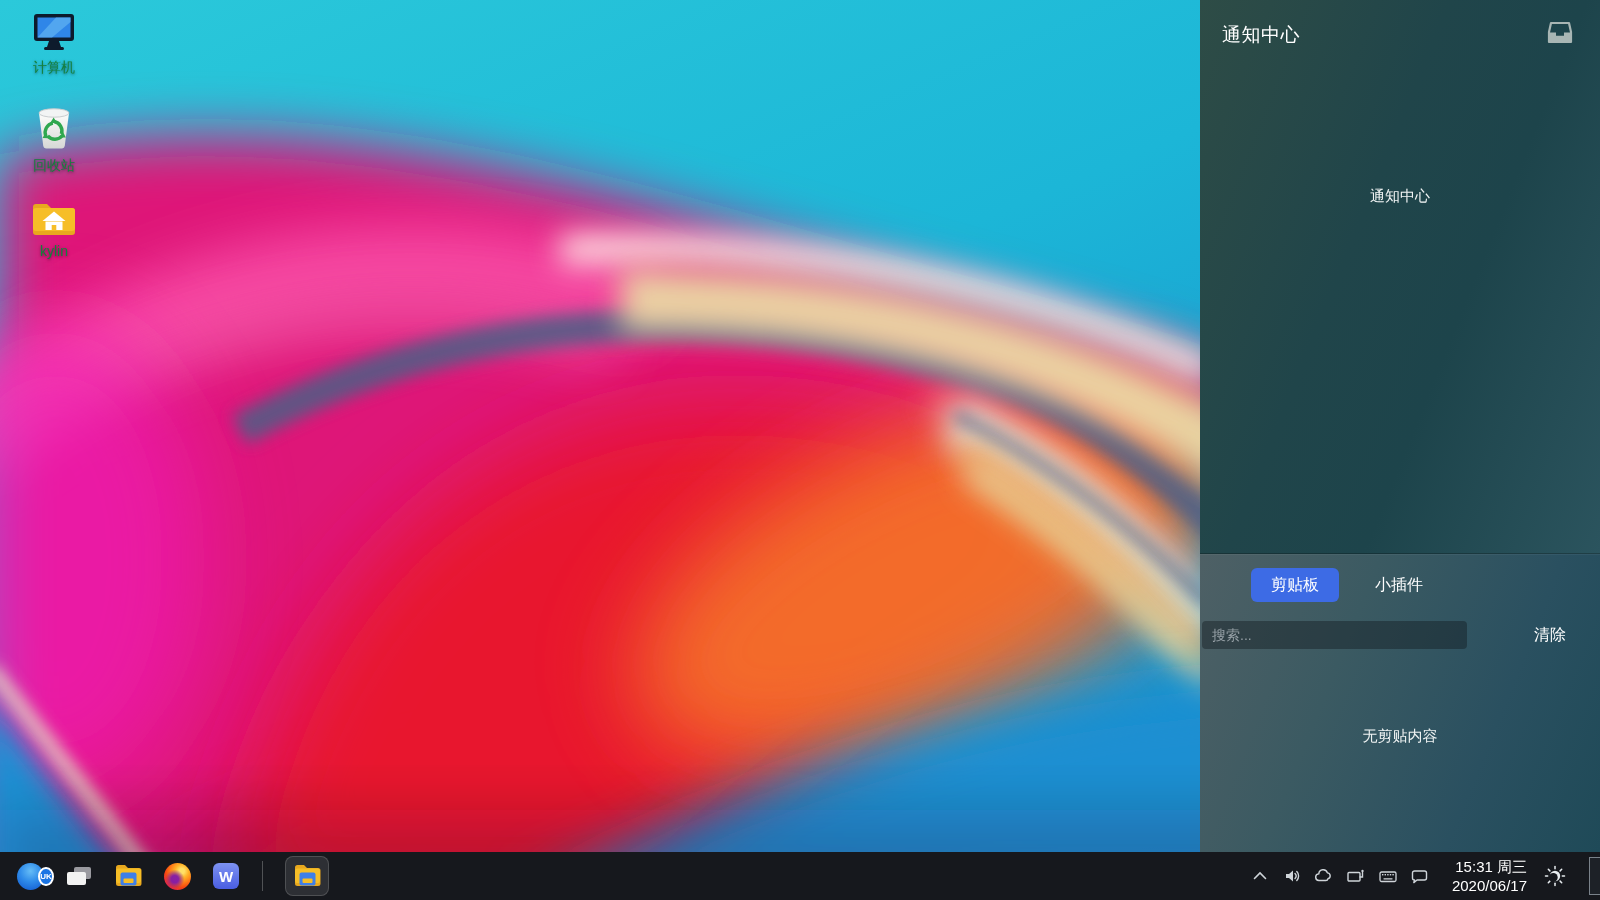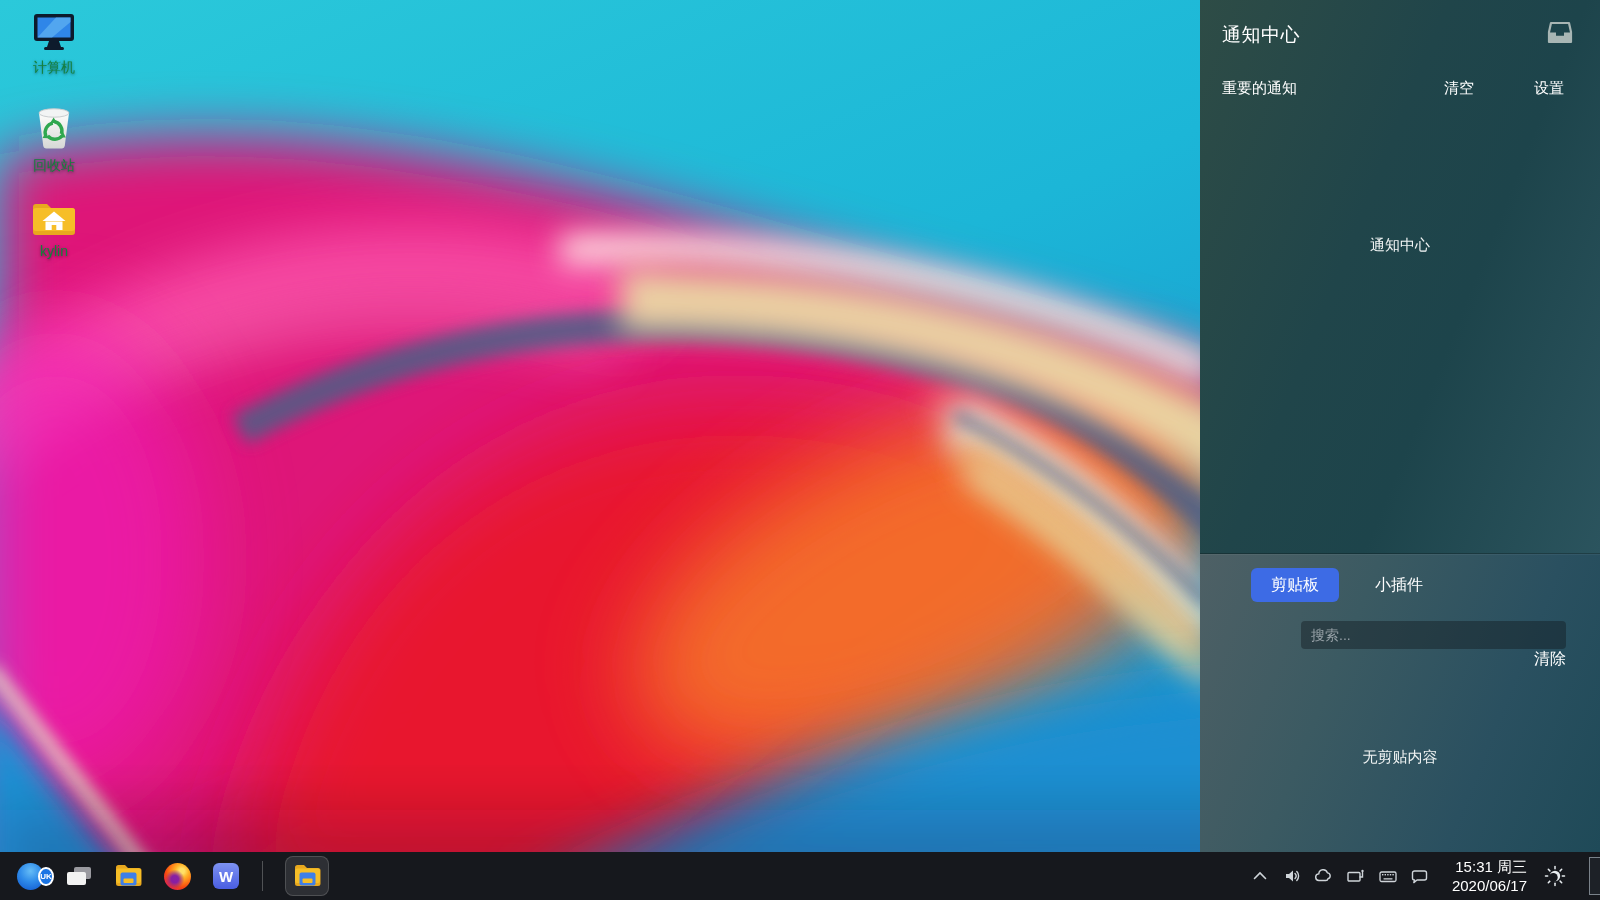--- a/index.html
+++ b/index.html
@@ -30,21 +30,21 @@
   .p-link { cursor:pointer; }
   .p-empty { margin-top:138px; text-align:center; font-size:15px; color:#f2f5f5; }
 
   .panel-bottom { position:absolute; top:554px; bottom:0; left:0; right:0;
     background:linear-gradient(112deg,#4e6065 0%, #3b5a62 35%, #2a5060 70%, #1f4a58 100%);
     box-shadow:inset 0 1px 0 rgba(255,255,255,.05); }
   .tabs { display:flex; gap:16px; margin:14px 0 0 11px; }
   .tab { width:88px; height:34px; border-radius:6px; display:flex; align-items:center; justify-content:center;
     font-size:16px; cursor:pointer; }
   .tab.active { background:#3D6BE5;margin-left:40px; }
-  .search-row { display:flex; align-items:flex-end; margin:19px 0 0 2px; padding-right:34px;flex-direction:column; }
+  .search-row { display:flex; align-items:center; margin:19px 0 0 2px; padding-right:34px; }
   .search-input { width:265px; height:28px; border:none; outline:none; border-radius:4px;
     background:rgba(16,24,28,.42); color:#e4e9ec; font-size:14px; padding:0 10px;
     font-family:"Liberation Sans", sans-serif; }
   .search-input::placeholder { color:#96a0a6; }
   .clear-link { margin-left:auto; font-size:16px; cursor:pointer; }
   .clip-empty { margin-top:78px; text-align:center; font-size:15px; color:#eef2f2; }
 
   
   .taskbar { position:absolute; left:0; right:0; bottom:0; height:48px; background:#16181d;
     display:flex; align-items:center; padding-left:16px; }
@@ -201,27 +201,20 @@
     <div class="panel-top">
       <div class="p-header">
         <div class="p-title">通知中心</div>
         <div style="margin-left:auto; cursor:pointer;">
           <svg width="28" height="25" viewBox="0 0 28 25">
             <path d="M5,3 h18 l2,9 v10 h-22 v-10 Z" fill="none" stroke="#A8B6B4" stroke-width="2.2" stroke-linejoin="round"></path>
             <path d="M3.9,12.5 h6.1 v3.2 h8 v-3.2 h6.1 v9.5 h-20.2 Z" fill="#A8B6B4"></path>
           </svg>
         </div>
       </div>
-      <div class="p-subrow">
-        <span>重要的通知</span>
-        <span class="p-actions">
-          <span class="p-link">清空</span>
-          <span class="p-link">设置</span>
-        </span>
-      </div>
       <div class="p-empty">通知中心</div>
     </div>
 
     <div class="panel-bottom">
       <div class="tabs">
         <div class="tab active">剪贴板</div>
         <div class="tab">小插件</div>
       </div>
       <div class="search-row">
         <input class="search-input" placeholder="搜索..." style="">

